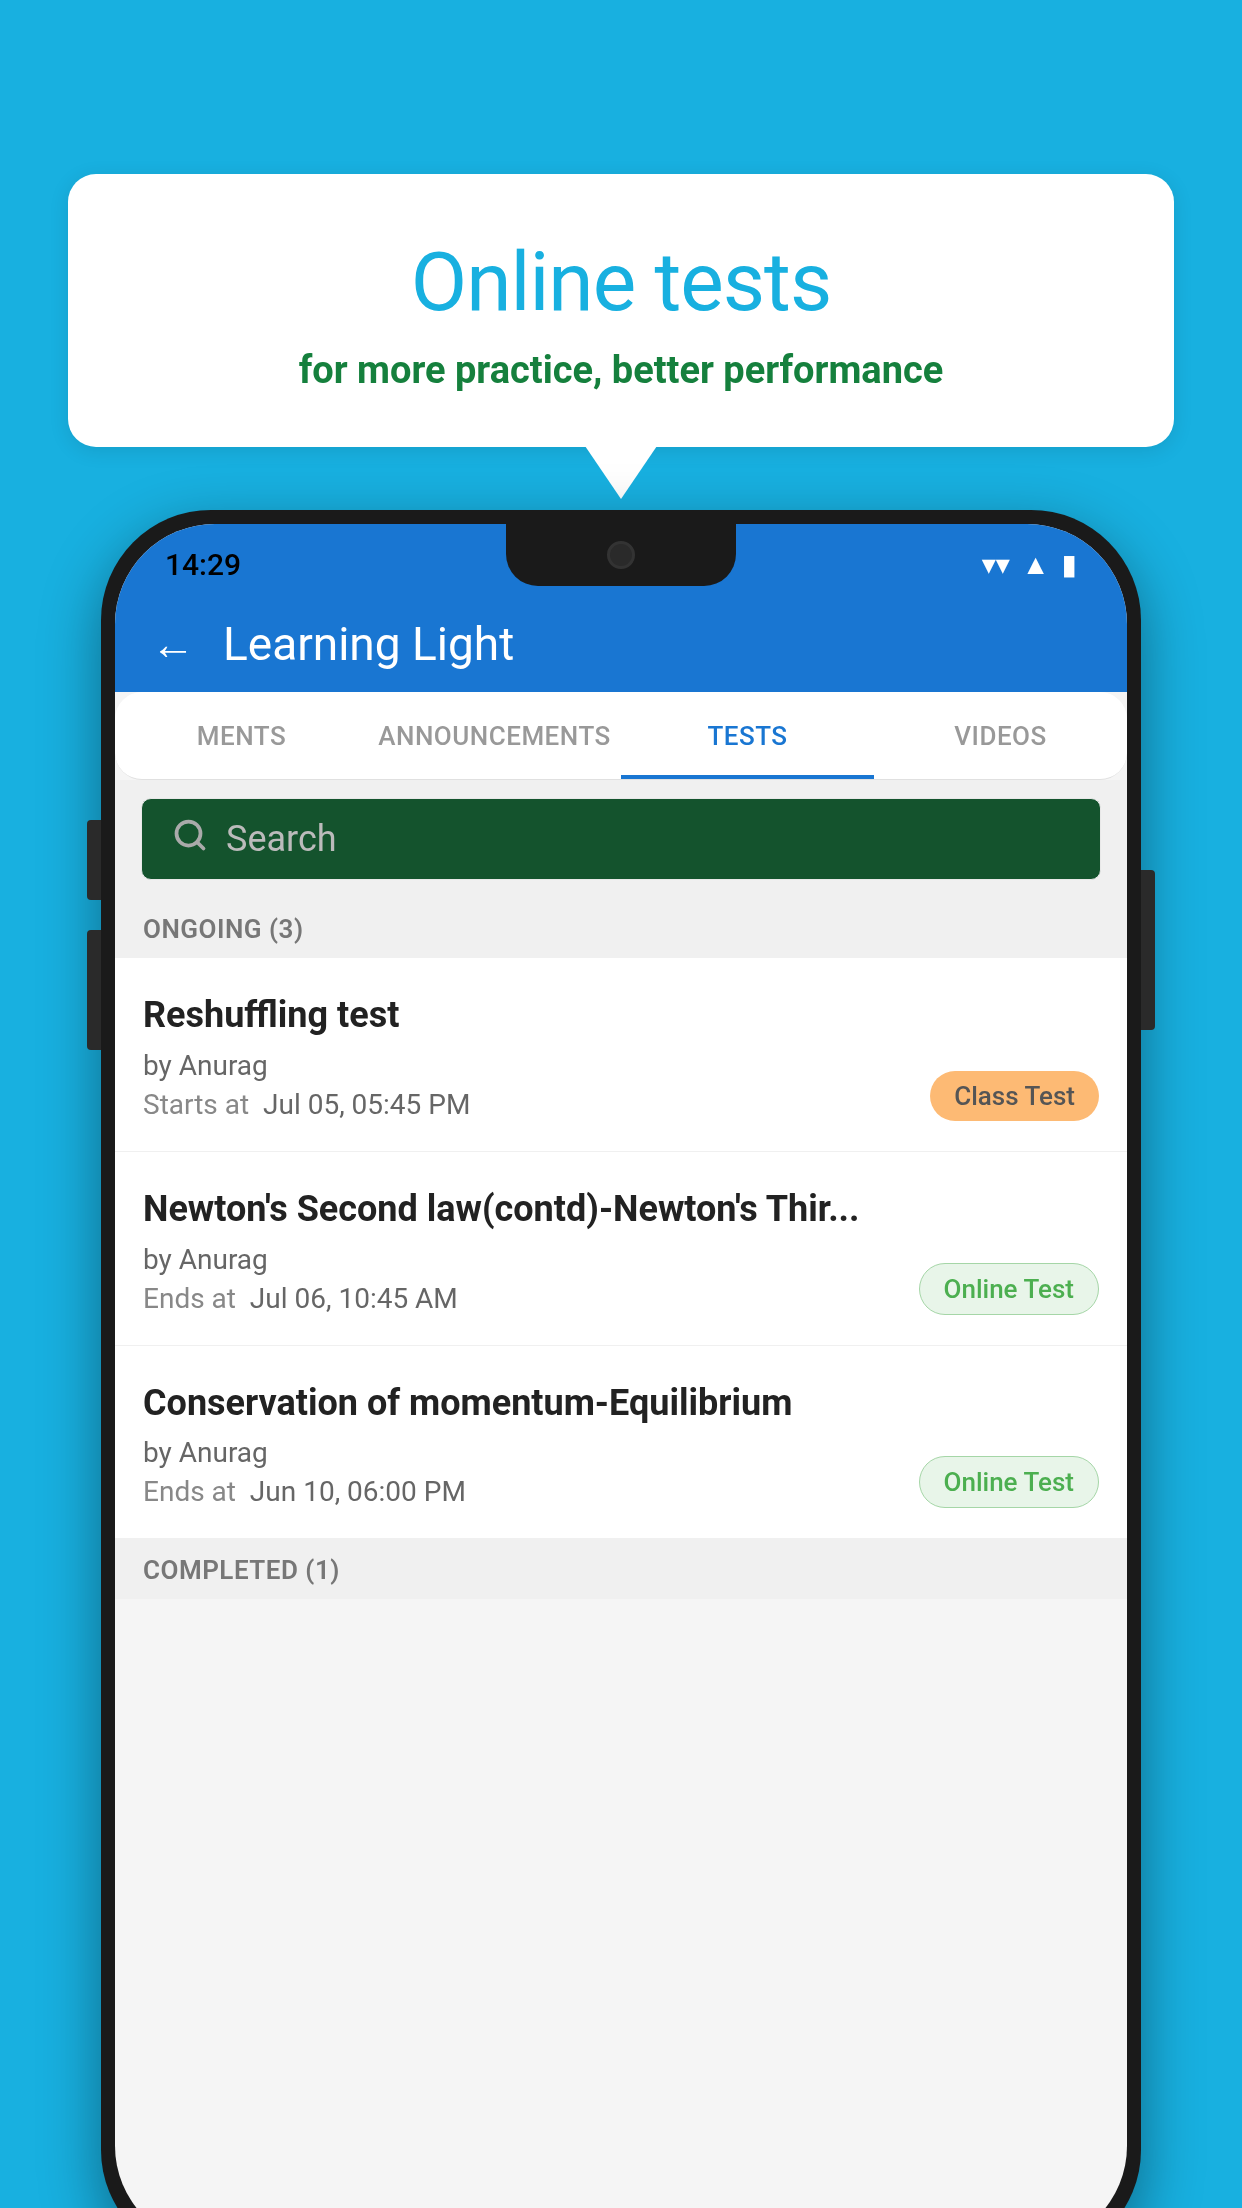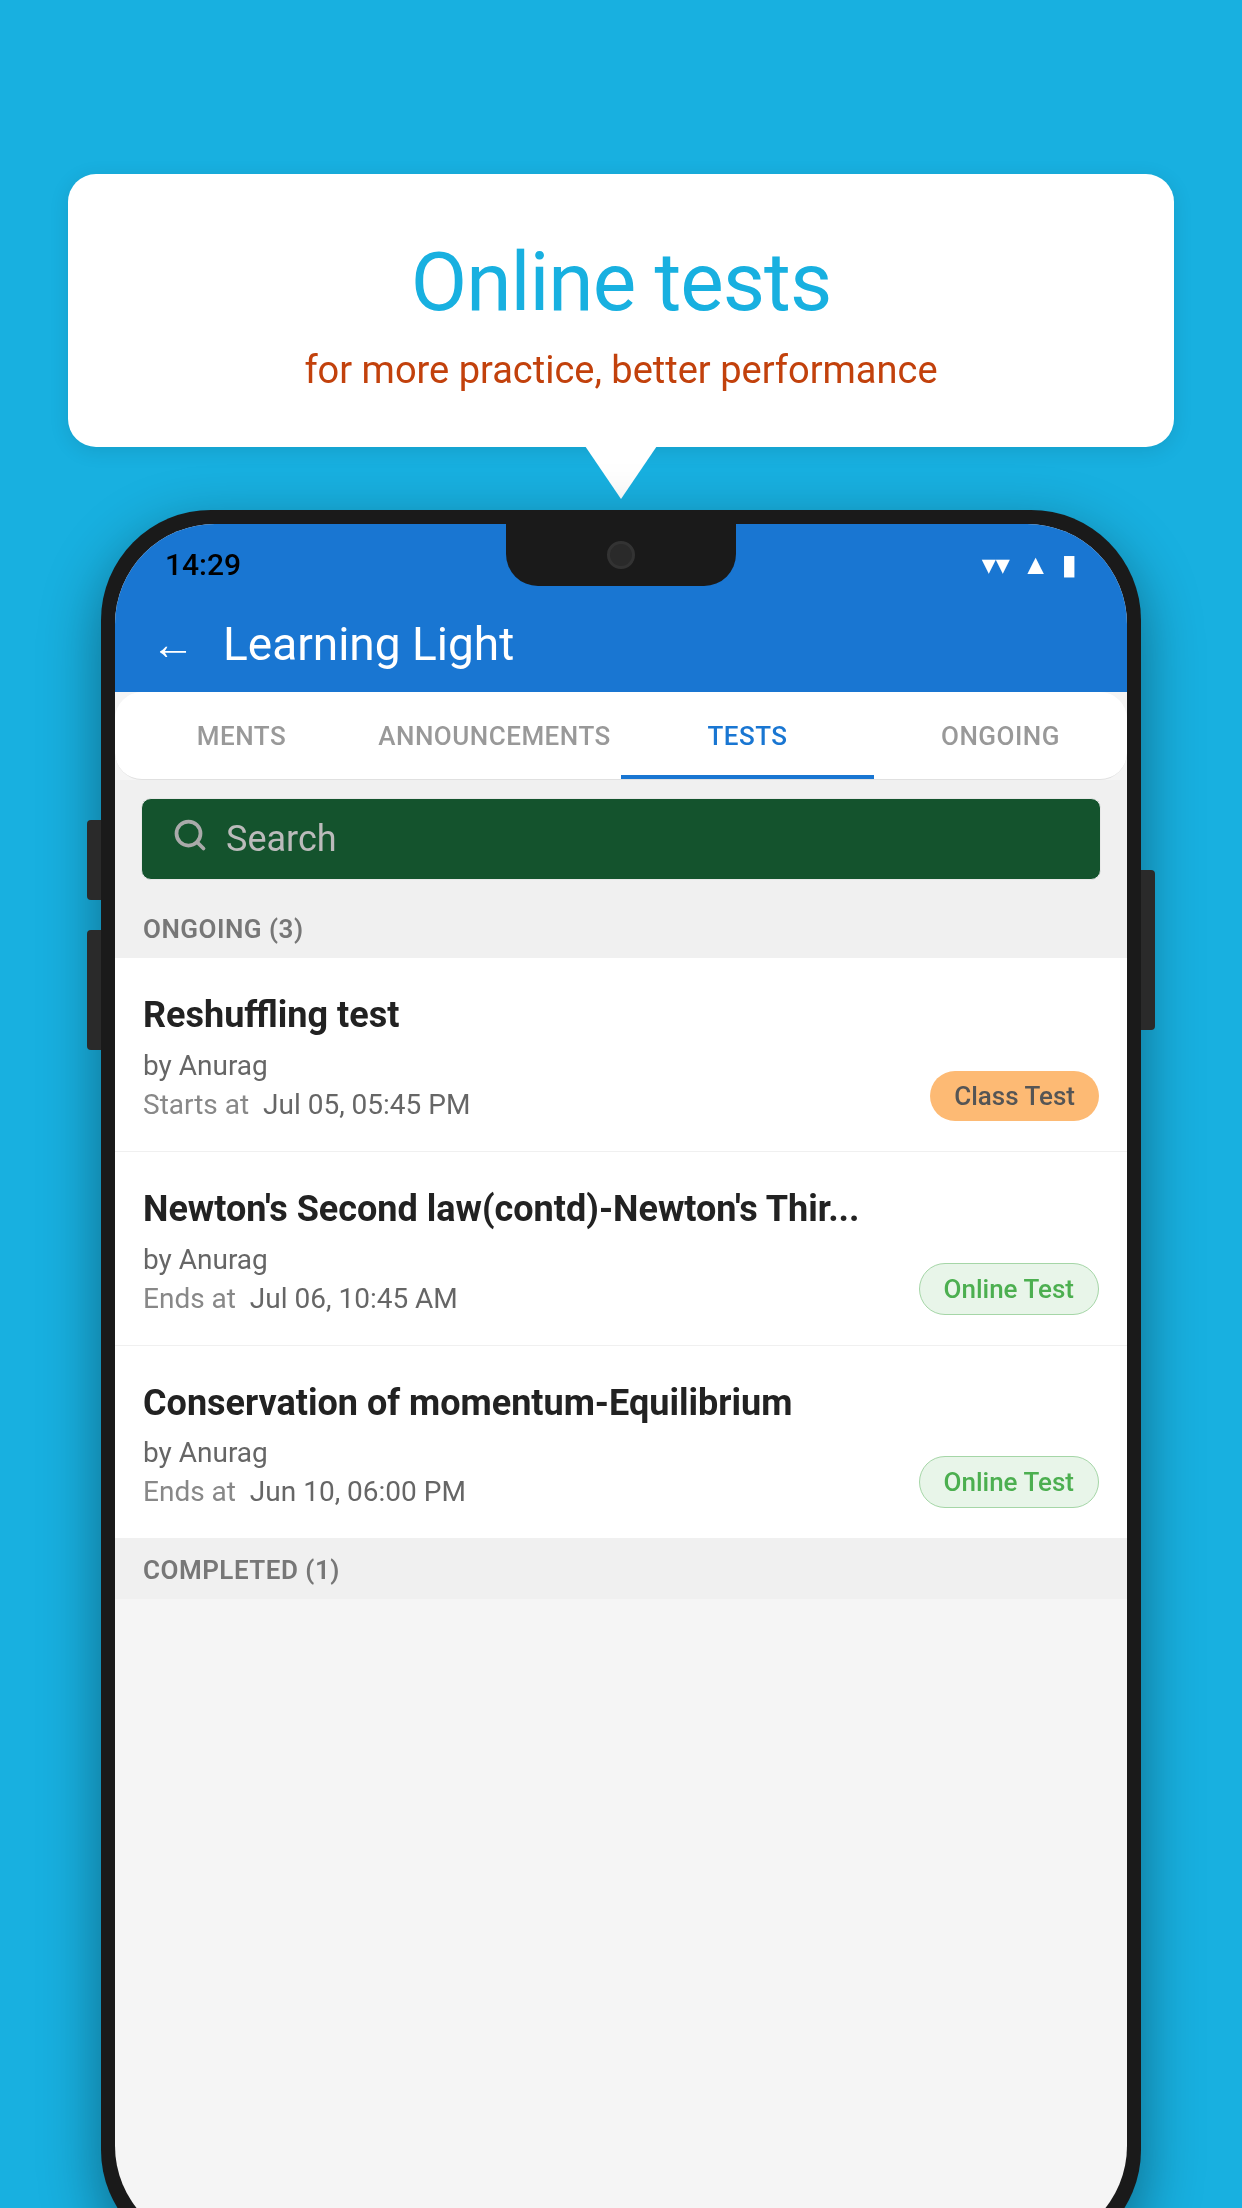--- a/index.html
+++ b/index.html
@@ -39,22 +39,22 @@
     }
     .bubble-title {
       font-size: 82px;
       color: #18b0e0;
       font-weight: 400;
       margin-bottom: 18px;
       letter-spacing: -1px;
     }
     .bubble-subtitle {
       font-size: 38px;
-      color: #c2410c;
-      font-weight: 400;
+      color: #15803d;
+      font-weight: 700;
     }
 
     
     .phone-container {
       position: absolute;
       top: 510px;
       left: 50%;
       transform: translateX(-50%);
       width: 1040px;
       height: 1750px;
@@ -346,21 +346,21 @@
         <div class="tab-item">
           <span>MENTS</span>
         </div>
         <div class="tab-item">
           <span>ANNOUNCEMENTS</span>
         </div>
         <div class="tab-item active">
           <span>TESTS</span>
         </div>
         <div class="tab-item">
-          <span>ONGOING</span>
+          <span>VIDEOS</span>
         </div>
       </div>
 
       <div class="search-container">
         <div class="search-bar">
           <span class="search-icon-svg">
             <svg width="36" height="36" viewBox="0 0 24 24" fill="none" stroke="#aaa" stroke-width="2.5" stroke-linecap="round" stroke-linejoin="round">
               <circle cx="11" cy="11" r="8"></circle>
               <line x1="21" y1="21" x2="16.65" y2="16.65"></line>
             </svg>

